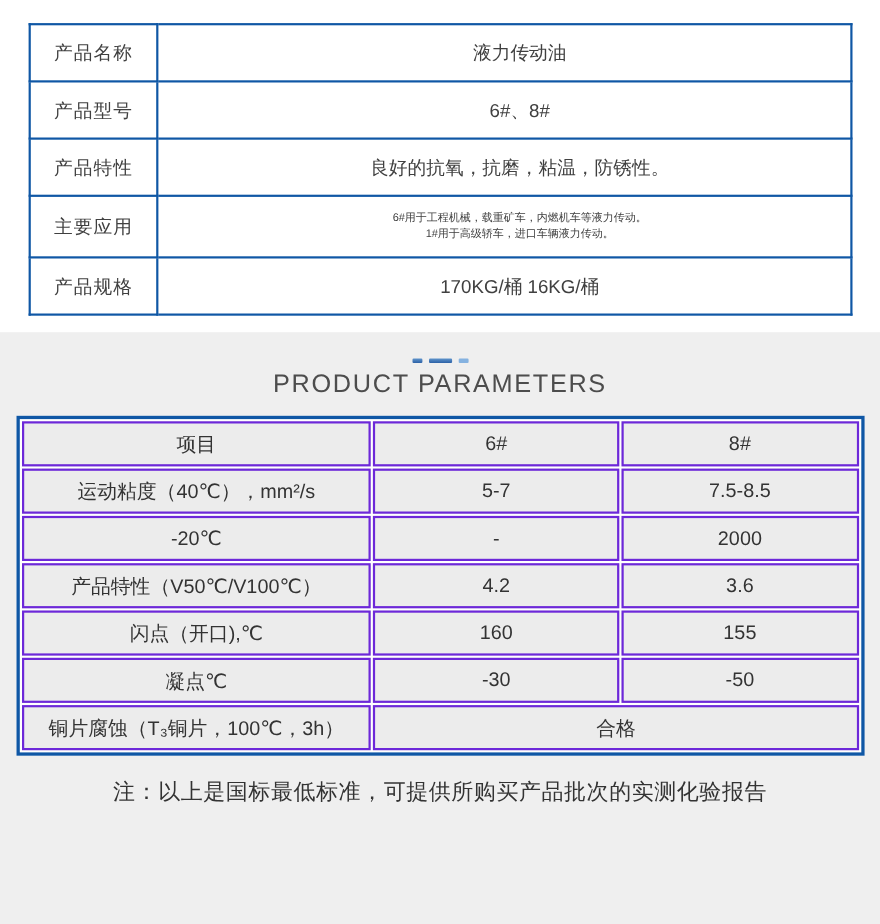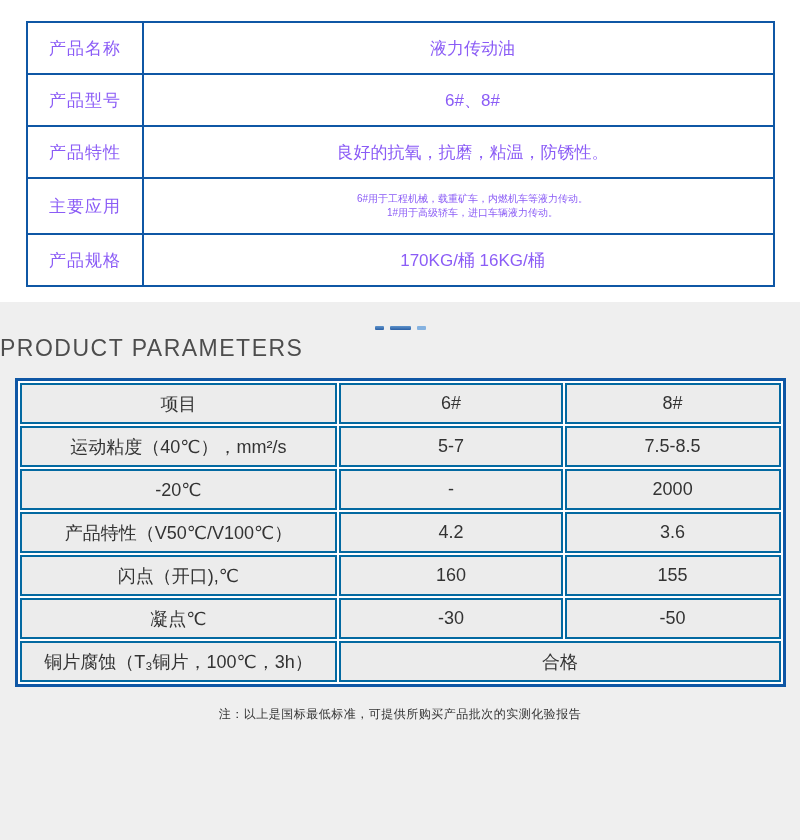--- a/index.html
+++ b/index.html
@@ -20,21 +20,21 @@
   table.info-table {
     width: 749px;
     margin-left: 26px;
     border-collapse: collapse;
     table-layout: fixed;
     background: #ffffff;
   }
   table.info-table td {
     border: 2px solid #0f57a5;
     font-size: 17px;
-    color: #8b5cf6;
+    color: #404040;
     vertical-align: middle;
   }
   table.info-table td.label-cell {
     width: 116px;
     text-align: center;
     letter-spacing: 1px;
   }
   table.info-table td.value-cell {
     padding-left: 28px;
     text-align: center;
@@ -68,54 +68,54 @@
     margin-top: 12px;
     text-align: center;
     font-size: 58px;
     font-weight: bold;
     color: #333333;
     letter-spacing: 7px;
     line-height: 1.15;
   }
   .section-subtitle {
     margin-top: 4px;
-    text-align: left;
+    text-align: center;
     font-size: 23px;
     color: #4d4d4d;
     letter-spacing: 1.5px;
   }
 
   
   table.params-table {
     width: 771px;
     margin: 16px auto 0;
     border-collapse: separate;
     border-spacing: 2px;
     background: #ffffff;
     border: 3px solid #0f57a5;
     table-layout: fixed;
   }
   table.params-table td, table.params-table th {
-    border: 2px solid #0369a1;
+    border: 2px solid #6d28d9;
     background: #ececec;
     text-align: center;
     vertical-align: middle;
     font-size: 18px;
     font-weight: normal;
     color: #333333;
     height: 41px;
   }
   table.params-table col.c1 { width: 42%; }
   table.params-table col.c2 { width: 29.5%; }
   table.params-table col.c3 { width: 28.5%; }
 
   .note-line {
     margin-top: 19px;
     text-align: center;
-    font-size: 12px;
+    font-size: 20px;
     color: #333333;
     letter-spacing: 0.5px;
   }
 </style>
 </head>
 <body>
 
 <div class="top-section">
   <table class="info-table">
     <tbody>

